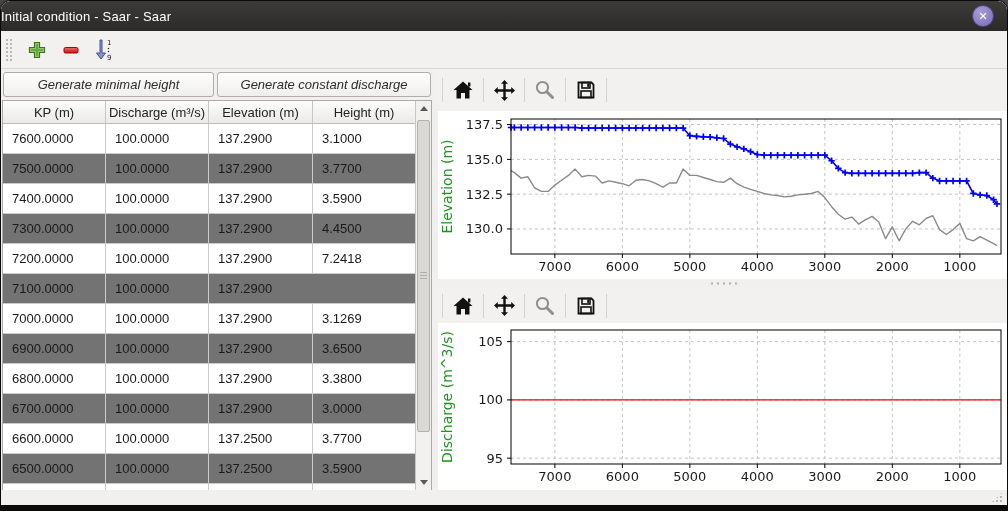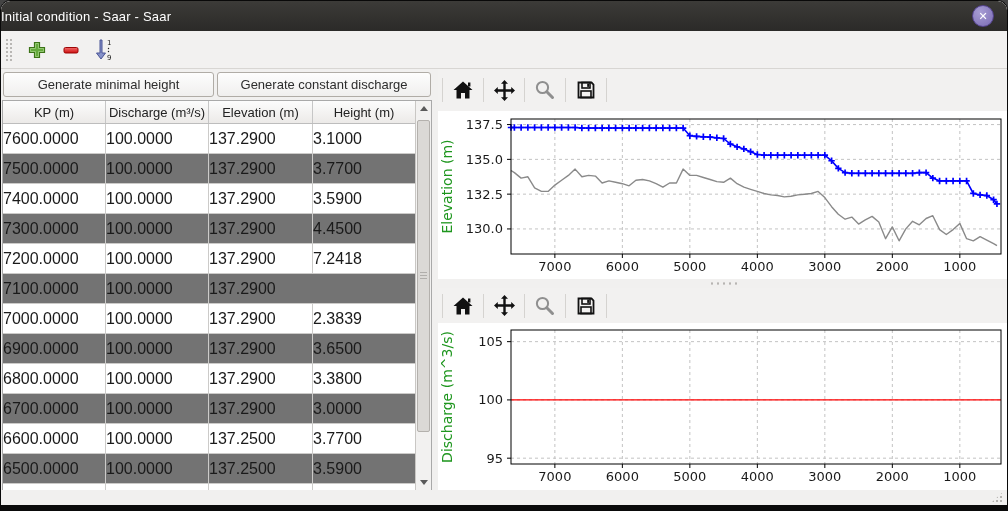--- a/index.html
+++ b/index.html
@@ -36,21 +36,21 @@
     background-size:4px 4px;
   }
   .tb-btn{width:34px;height:30px;display:flex;align-items:center;justify-content:center;cursor:pointer;}
   
   .left-pane{position:absolute;left:0;top:68px;width:433px;height:422px;}
   .gen-btn{
     position:absolute;top:3px;height:25px;
     background:linear-gradient(#fdfdfd,#f0efee);
     border:1px solid #b0aca6;border-radius:3px;
     font-size:13px;color:#2d2d2d;display:flex;align-items:center;justify-content:center;
-    cursor:pointer;font-family:inherit;
+    cursor:pointer;font-family:inherit;font-style:italic;
   }
   #btn-min-height{left:2px;width:211px;}
   #btn-const-discharge{left:216px;width:214px;}
   .table-frame{
     position:absolute;left:1px;top:31px;width:430px;height:391px;
     background:#fff;border:1px solid #a9a9a9;display:flex;overflow:hidden;
   }
   .tbl-main{flex:1;overflow:hidden;text-align:right;}
   .tbl-header{
     display:grid;grid-template-columns:103px 103px 104px 1fr;height:23px;
@@ -60,22 +60,22 @@
     display:flex;align-items:center;justify-content:center;
     font-size:13px;color:#222;border-right:1px solid #c6c6c6;cursor:pointer;
   }
   .tbl-header .hcell:last-child{border-right:none;}
   .tbl-row{
     display:grid;grid-template-columns:103px 103px 104px 1fr;height:30px;
     border-bottom:1px solid #cccbc9;background:#fff;
   }
   .tbl-row.alt{background:#737373;}
   .tbl-row .cell{
-    display:flex;align-items:center;
-    font-size:16px;color:#1a1a1a;border-right:1px solid #cccbc9;
+    display:flex;align-items:center;padding-left:9px;
+    font-size:13px;color:#1a1a1a;border-right:1px solid #cccbc9;
   }
   .tbl-row .cell:last-child{border-right:none;}
   .scrollbar{
     width:16px;background:#f2f1f0;border-left:1px solid #c9c7c4;position:relative;
   }
   .sb-btn{position:absolute;left:0;width:15px;height:15px;display:flex;align-items:center;justify-content:center;cursor:pointer;}
   .sb-up{top:0;}
   .sb-down{bottom:0;}
   .tri-up{width:0;height:0;border-left:4px solid transparent;border-right:4px solid transparent;border-bottom:5px solid #5a5a5a;}
   .tri-down{width:0;height:0;border-left:4px solid transparent;border-right:4px solid transparent;border-top:5px solid #5a5a5a;}
@@ -205,21 +205,21 @@
             </div>
             <div class="tbl-row alt">
               <div class="cell">7100.0000</div>
               <div class="cell">100.0000</div>
               <div class="cell">137.2900</div>
             </div>
             <div class="tbl-row">
               <div class="cell">7000.0000</div>
               <div class="cell">100.0000</div>
               <div class="cell">137.2900</div>
-              <div class="cell">2.3839</div>
+              <div class="cell">3.1269</div>
             </div>
             <div class="tbl-row alt">
               <div class="cell">6900.0000</div>
               <div class="cell">100.0000</div>
               <div class="cell">137.2900</div>
               <div class="cell">3.6500</div>
             </div>
             <div class="tbl-row">
               <div class="cell">6800.0000</div>
               <div class="cell">100.0000</div>

